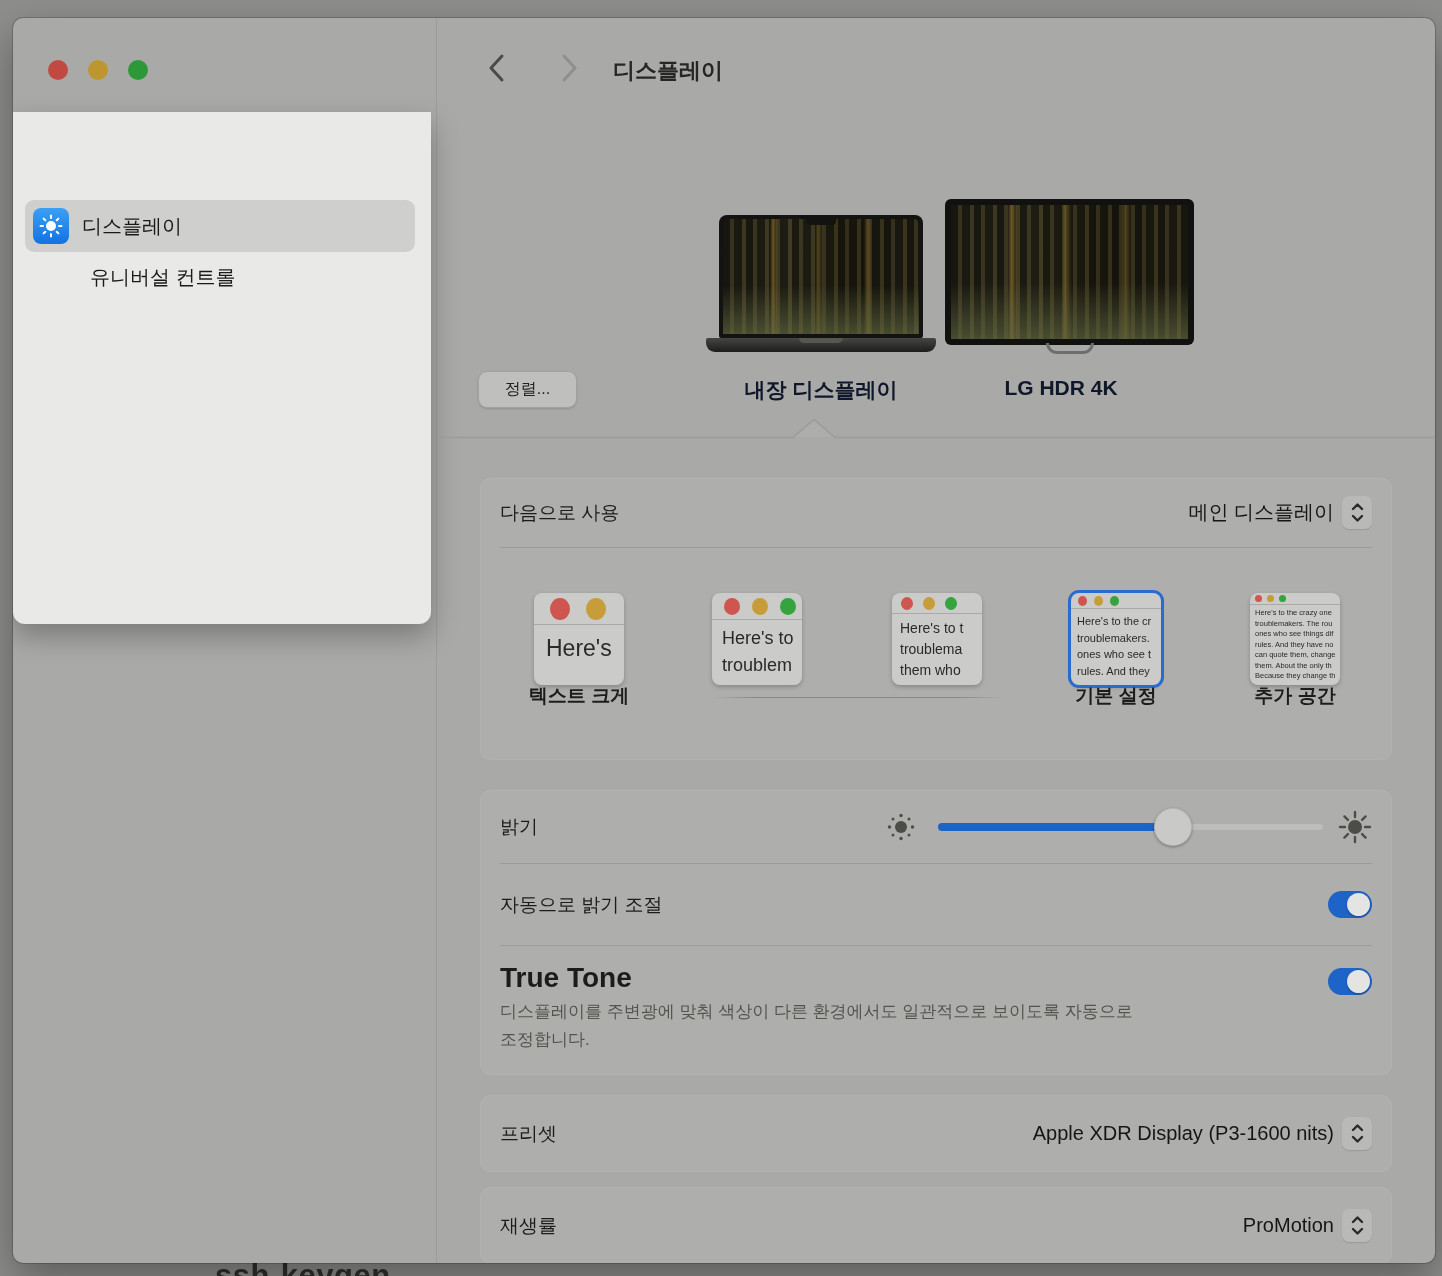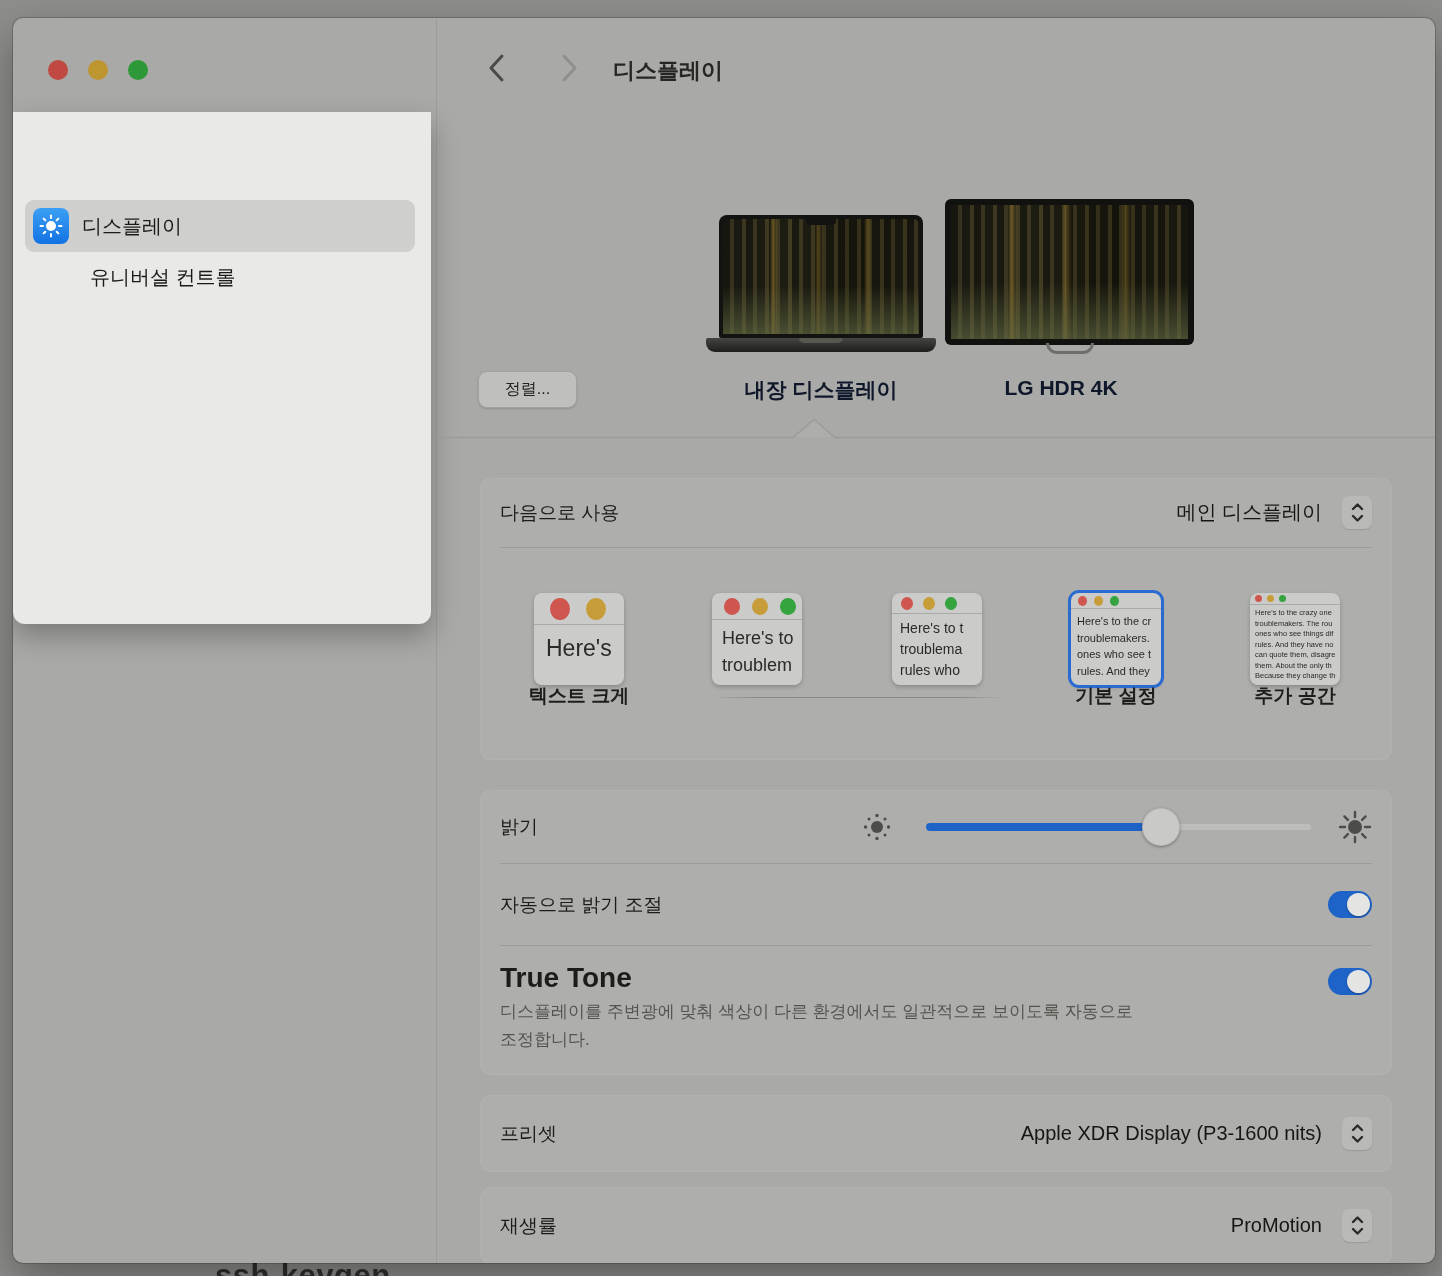--- a/index.html
+++ b/index.html
@@ -92,21 +92,21 @@
   .monitor .stand { margin:-2px auto 0; width:48px; height:11px;
     border:3px solid #6e6e6a; border-top:none; border-radius:0 0 26px 26px; background:transparent; }
   .display-label { position:absolute; top:358px; font-size:21px; font-weight:bold; color:#0f172a; text-align:center; width:260px; }
   .label-builtin { left:678px; } .label-lg { left:918px; }
   .picker-divider { position:absolute; left:424px; top:400px; width:998px; height:38px; }
   
   .card { position:absolute; left:467px; width:912px; background:#aeaeac; border-radius:11px;
     box-shadow:inset 0 0 0 1px rgba(255,255,255,.06); }
   .card-row { position:relative; display:flex; align-items:center; padding:0 20px; }
   .row-label { font-size:19px; color:#1c1c1a; }
-  .row-right { margin-left:auto; display:flex; align-items:center; gap:20px; }
+  .row-right { margin-left:auto; display:flex; align-items:center; gap:8px; }
   .row-value { font-size:20px; color:#161614; }
   .divider { height:1px; background:#9b9b99; margin:0 20px; }
   .stepper { width:30px; height:33px; background:#b9b9b7; border-radius:7px;
     display:flex; align-items:center; justify-content:center; box-shadow:0 1px 1px rgba(0,0,0,.12); }
   
   .thumbs { position:absolute; top:115px; left:0; width:100%; height:95px; }
   .thumb { position:absolute; top:0; height:92px; width:90px; background:#cbcbc9; border-radius:8px;
     overflow:hidden; box-shadow:0 2px 4px rgba(0,0,0,.22); }
   .thumb.selected { box-shadow:0 0 0 3px #2a6bd2, 0 2px 4px rgba(0,0,0,.22); }
   .thumb .bar { display:flex; align-items:center; border-bottom:1px solid #a9a9a7; }
@@ -254,21 +254,21 @@
 
       <div class="thumb" style="left:412px;">
         <div class="bar" style="height:21px; gap:10px; padding-left:9px;">
           <i class="t-red" style="width:12px;height:13px;"></i>
           <i class="t-yel" style="width:12px;height:13px;"></i>
           <i class="t-grn" style="width:12px;height:13px;"></i>
         </div>
         <div class="txt" style="font-size:14px; line-height:21px; padding:4px 0 0 8px;">
           <div>Here's to t</div>
           <div>troublema</div>
-          <div>rules who</div>
+          <div>them who</div>
         </div>
       </div>
 
       <div class="thumb selected" style="left:591px;">
         <div class="bar" style="height:16px; gap:7px; padding-left:7px;">
           <i class="t-red" style="width:9px;height:10px;"></i>
           <i class="t-yel" style="width:9px;height:10px;"></i>
           <i class="t-grn" style="width:9px;height:10px;"></i>
         </div>
         <div class="txt" style="font-size:11px; line-height:16.5px; padding:4px 0 0 6px;">
@@ -283,21 +283,21 @@
         <div class="bar" style="height:12px; gap:5px; padding-left:5px;">
           <i class="t-red" style="width:7px;height:7px;"></i>
           <i class="t-yel" style="width:7px;height:7px;"></i>
           <i class="t-grn" style="width:7px;height:7px;"></i>
         </div>
         <div class="txt" style="font-size:7.5px; line-height:10.5px; padding:3px 0 0 5px;">
           <div>Here's to the crazy one</div>
           <div>troublemakers. The rou</div>
           <div>ones who see things dif</div>
           <div>rules. And they have no</div>
-          <div>can quote them, disagre</div>
+          <div>can quote them, change</div>
           <div>them. About the only th</div>
           <div>Because they change th</div>
         </div>
       </div>
     </div>
 
     <div class="scale-sep"></div>
     <div class="thumb-label" style="left:19px;">텍스트 크게</div>
     <div class="thumb-label" style="left:556px;">기본 설정</div>
     <div class="thumb-label" style="left:735px;">추가 공간</div>

